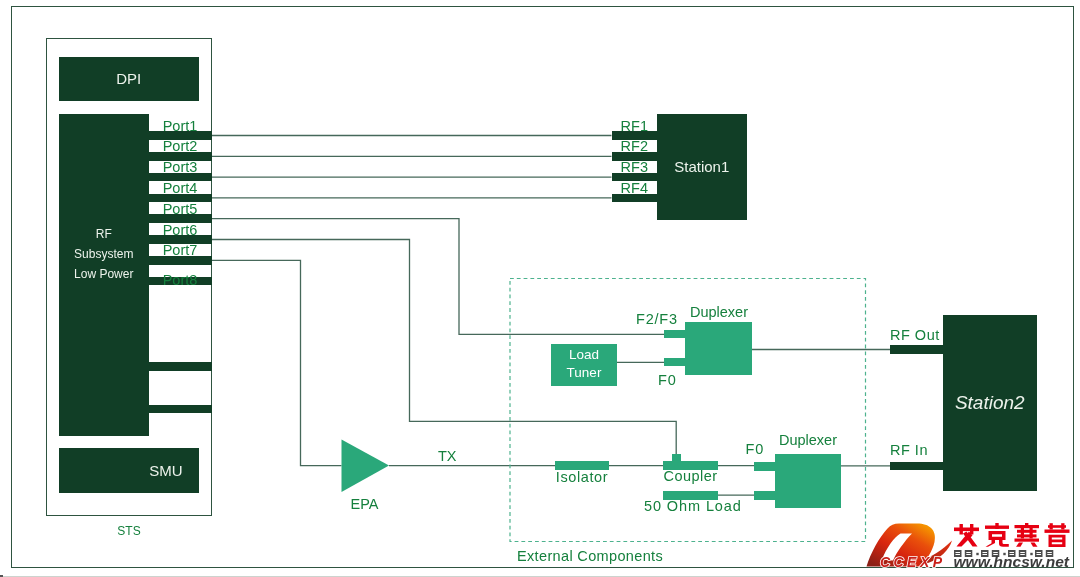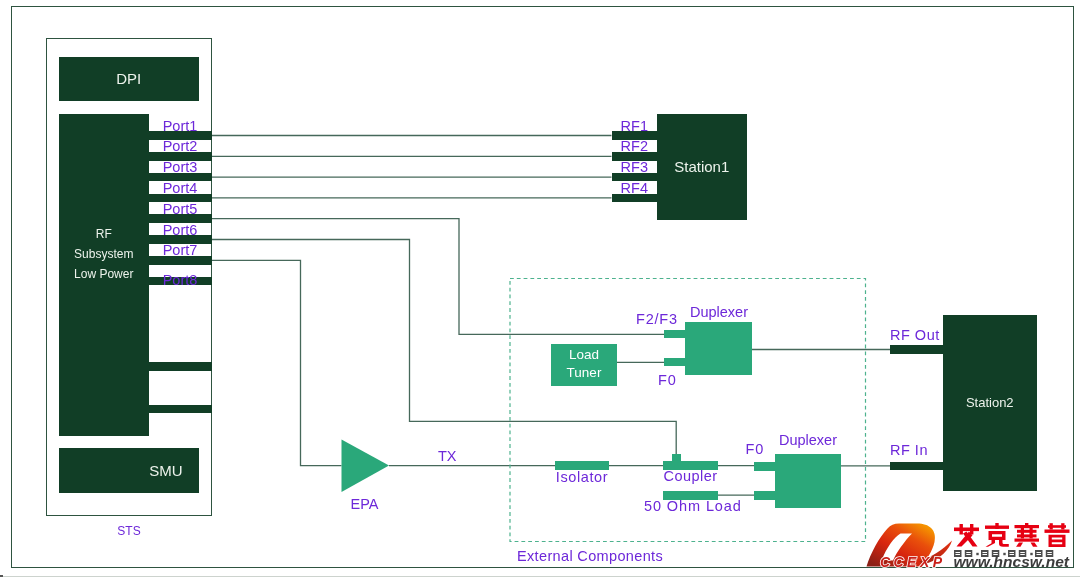--- a/index.html
+++ b/index.html
@@ -1,20 +1,20 @@
 <!DOCTYPE html>
 <html><head>
 <meta charset="utf-8">
 <style>
   html,body{margin:0;padding:0;background:#ffffff;}
   body{width:1080px;height:577px;position:relative;font-family:"Liberation Sans",sans-serif;overflow:hidden;}
   .abs{position:absolute;}
   .dark{background:#113e26;}
   .med{background:#2aa87a;}
-  .lbl{position:absolute;color:#6d28d9;font-size:14.5px;line-height:15px;white-space:nowrap;}
+  .lbl{position:absolute;color:#15803d;font-size:14.5px;line-height:15px;white-space:nowrap;}
   .wlbl{position:absolute;color:#edf3ec;white-space:nowrap;}
 </style>
 </head>
 <body>
 
   <div class="abs" style="left:11px;top:6px;width:1061px;height:560px;border:1px solid #2e5340;"></div>
 
   <svg class="abs" style="left:0;top:0;" width="1080" height="577" viewBox="0 0 1080 577" fill="none" stroke="#46685a" stroke-width="1.3">
     <path d="M211.5,135.5H611.5"></path>
     <path d="M211.5,156.3H611.5"></path>
@@ -69,21 +69,21 @@
   <div class="abs dark" style="left:611.5px;top:131.2px;width:45.5px;height:8.5px;"></div>
   <div class="abs dark" style="left:611.5px;top:152px;width:45.5px;height:8.5px;"></div>
   <div class="abs dark" style="left:611.5px;top:172.8px;width:45.5px;height:8.5px;"></div>
   <div class="abs dark" style="left:611.5px;top:193.6px;width:45.5px;height:8.5px;"></div>
   <div class="lbl" style="left:611.5px;top:118.5px;width:45.5px;text-align:center;">RF1</div>
   <div class="lbl" style="left:611.5px;top:139.3px;width:45.5px;text-align:center;">RF2</div>
   <div class="lbl" style="left:611.5px;top:160.1px;width:45.5px;text-align:center;">RF3</div>
   <div class="lbl" style="left:611.5px;top:180.9px;width:45.5px;text-align:center;">RF4</div>
 
   <div class="abs dark" style="left:942.5px;top:315px;width:94.5px;height:175.5px;"></div>
-  <div class="wlbl" style="left:942.5px;top:315px;width:94.5px;height:175.5px;line-height:175.5px;text-align:center;font-size:13px;">Station2</div>
+  <div class="wlbl" style="left:942.5px;top:315px;width:94.5px;height:175.5px;line-height:175.5px;text-align:center;font-size:19px;font-style:italic;">Station2</div>
   <div class="abs dark" style="left:890px;top:345.3px;width:53.5px;height:8.5px;"></div>
   <div class="abs dark" style="left:890px;top:461.8px;width:53.5px;height:8.5px;"></div>
   <div class="lbl" style="left:890px;top:327.5px;letter-spacing:0.5px;">RF Out</div>
   <div class="lbl" style="left:890px;top:442.5px;letter-spacing:0.5px;">RF In</div>
 
   <div class="lbl" style="left:517px;top:521px;font-size:14.5px;letter-spacing:0.35px;margin-top:28px;">External Components</div>
 
   <div class="abs med" style="left:551px;top:344px;width:66px;height:41.5px;"></div>
   <div class="wlbl" style="left:551px;top:346px;width:66px;text-align:center;font-size:13.5px;line-height:17.5px;color:#fff;">Load<br>Tuner</div>
 

